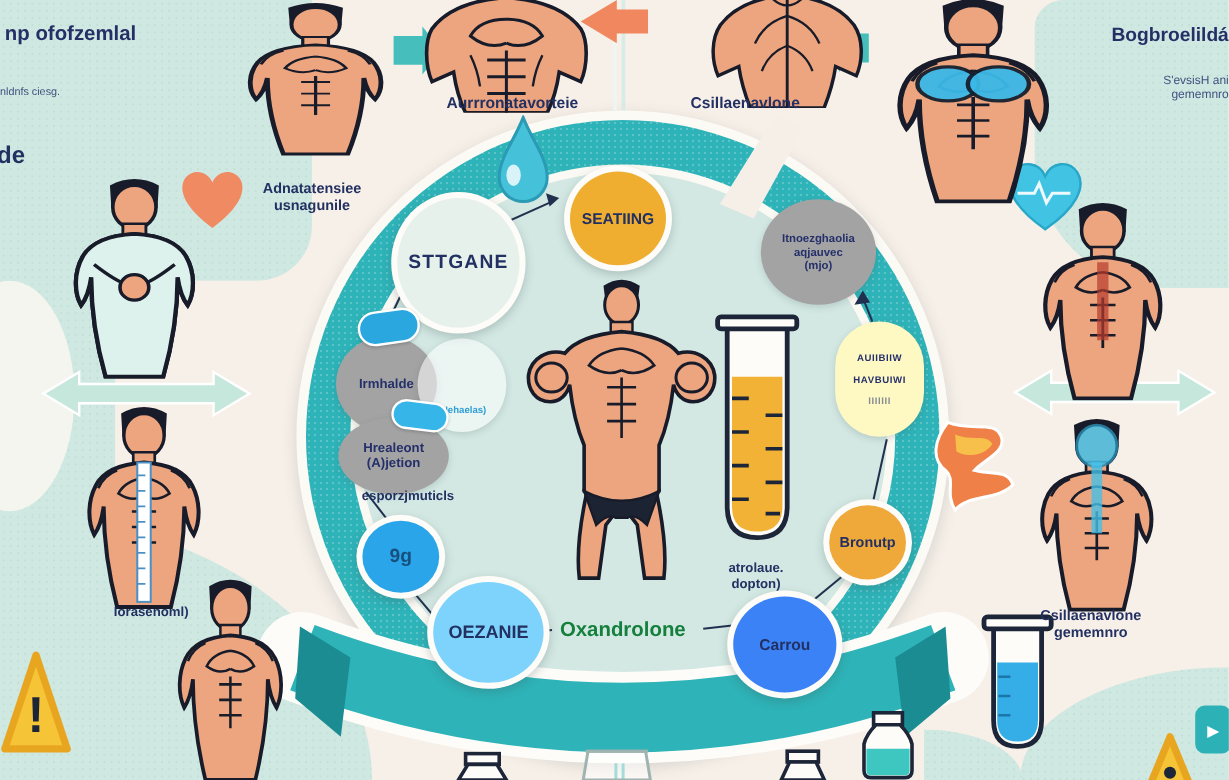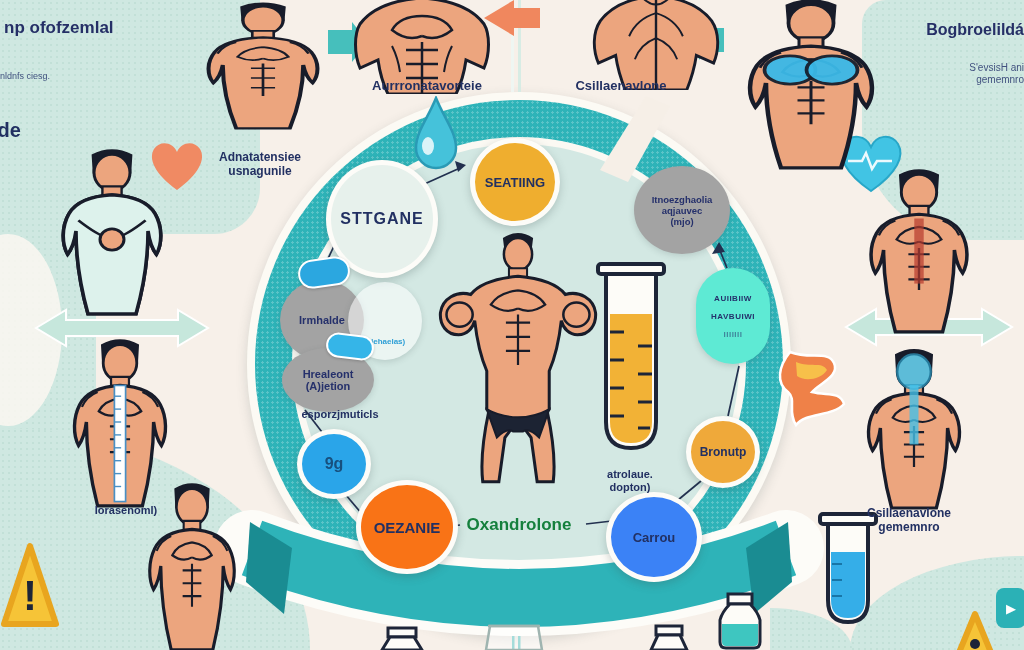--- a/index.html
+++ b/index.html
@@ -83,21 +83,21 @@
   </div>
   <div class="circle" style="left:470px;top:138px;width:90px;height:88px;background:#efae2f;font-size:13px;">
     <span>SEATIING</span>
   </div>
   <div class="circle" style="left:686px;top:416px;width:74px;height:72px;background:#efa93a;font-size:12px;">
     <span>Bronutp</span>
   </div>
   <div class="circle" style="left:606px;top:492px;width:96px;height:90px;background:#3b82f6;font-size:13px;">
     <span>Carrou</span>
   </div>
-  <div class="circle" style="left:356px;top:480px;width:102px;height:94px;background:#f97316;font-size:15px;">
+  <div class="circle" style="left:356px;top:480px;width:102px;height:94px;background:#7dd3fc;font-size:15px;">
     <span>OEZANIE</span>
   </div>
   <div class="circle" style="left:297px;top:429px;width:74px;height:70px;background:#2aa5e9;font-size:16px;color:#17507e;">
     <span>9g</span>
   </div>
 
   <div class="blob" style="left:280px;top:280px;width:84px;height:80px;font-size:11px;">
     <span>Irmhalde</span>
   </div>
   <div class="blob" style="left:348px;top:282px;width:74px;height:78px;background:rgba(255,255,255,.55);justify-content:flex-end;padding-bottom:14px;box-sizing:border-box;">
@@ -106,21 +106,21 @@
   <div class="blob" style="left:282px;top:348px;width:92px;height:64px;font-size:11px;">
     <span>Hrealeont</span>
     <span>(A)jetion</span>
   </div>
   <div class="blob" style="left:634px;top:166px;width:96px;height:88px;font-size:9.5px;">
     <span>Itnoezghaolia</span>
     <span>aqjauvec</span>
     <span>(mjo)</span>
   </div>
 
-  <div style="position:absolute;left:696px;top:268px;width:74px;height:96px;border-radius:37px;background:#5eead4;
+  <div style="position:absolute;left:696px;top:268px;width:74px;height:96px;border-radius:37px;background:#fef9c3;
               box-shadow:0 2px 6px rgba(60,80,80,.2);display:flex;flex-direction:column;align-items:center;justify-content:center;gap:9px;
               font-weight:bold;color:#25306b;font-size:8px;letter-spacing:.5px;">
     <span>AUIIBIIW</span>
     <span>HAVBUIWI</span>
     <span style="opacity:.55;">IIIIIII</span>
   </div>
 
   <div class="pill" style="left:298px;top:258px;width:48px;height:25px;background:#2ba7e0;transform:rotate(-8deg);border:2px solid #fff;"></div>
   <div class="pill" style="left:326px;top:334px;width:44px;height:21px;background:#35b5e8;transform:rotate(7deg);border:2px solid #fff;"></div>
 

